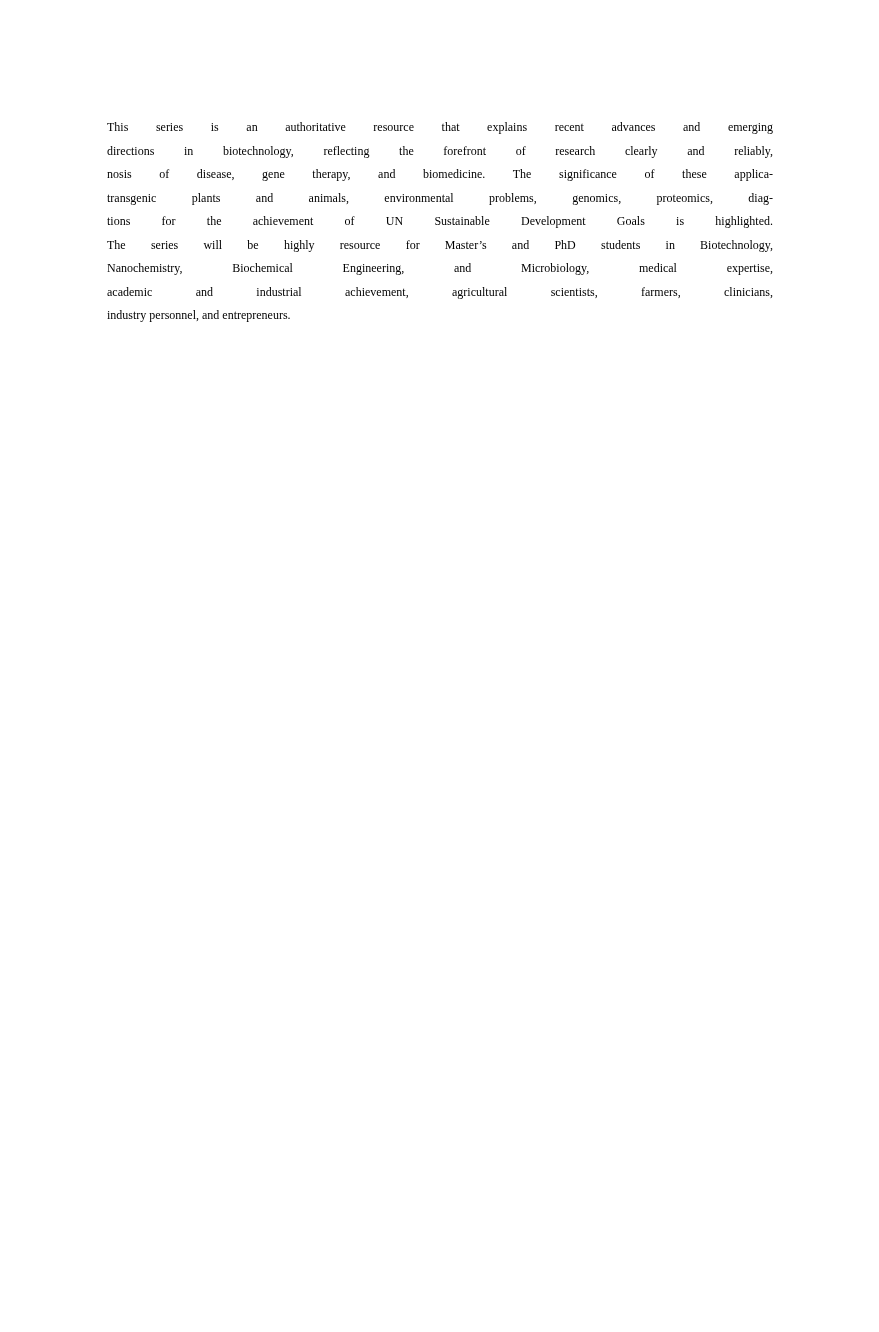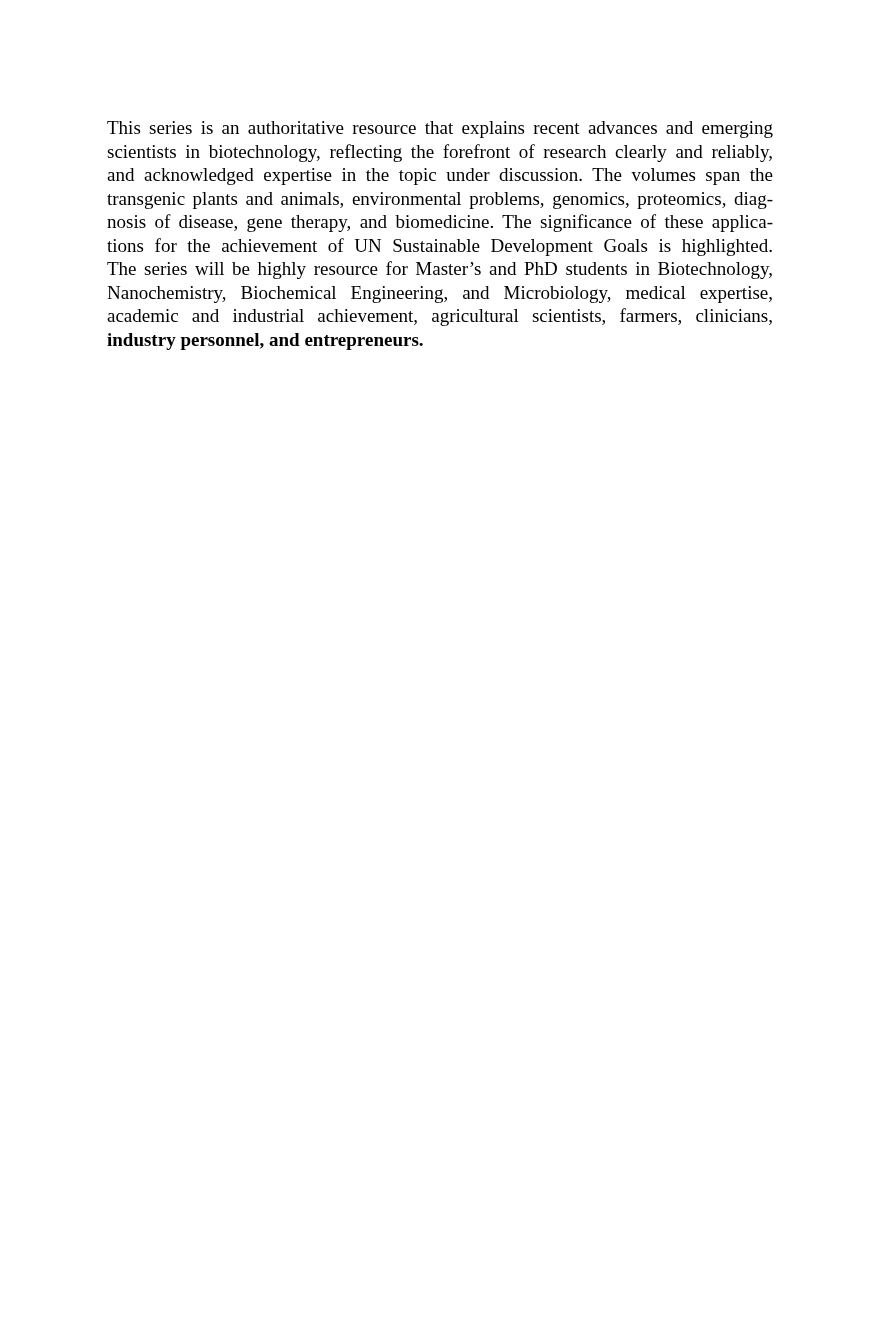--- a/index.html
+++ b/index.html
@@ -14,43 +14,41 @@
     background: #ffffff;
     overflow: hidden;
     font-family: "Liberation Serif", "DejaVu Serif", serif;
     color: #000000;
   }
   .text-block {
     position: absolute;
     left: 107px;
     top: 116px;
     width: 666px;
-    font-size: 19px;
+    font-size: 12px;
   }
   .line {
     height: 23.5px;
     line-height: 23.5px;
     white-space: nowrap;
     text-align: justify;
     text-align-last: justify;
   }
   .line:last-child {
     text-align-last: left;
-    font-weight: bold;
   }
 </style>
 </head>
 <body>
 
 <div class="page">
   <div class="text-block">
       <div class="line">This series is an authoritative resource that explains recent advances and emerging</div>
-      <div class="line">scientists in biotechnology, reflecting the forefront of research clearly and reliably,</div>
-      <div class="line">and acknowledged expertise in the topic under discussion. The volumes span the</div>
+      <div class="line">directions in biotechnology, reflecting the forefront of research clearly and reliably,</div>
+      <div class="line">nosis of disease, gene therapy, and biomedicine. The significance of these applica-</div>
       <div class="line">transgenic plants and animals, environmental problems, genomics, proteomics, diag-</div>
-      <div class="line">nosis of disease, gene therapy, and biomedicine. The significance of these applica-</div>
       <div class="line">tions for the achievement of UN Sustainable Development Goals is highlighted.</div>
       <div class="line">The series will be highly resource for Master’s and PhD students in Biotechnology,</div>
       <div class="line">Nanochemistry, Biochemical Engineering, and Microbiology, medical expertise,</div>
       <div class="line">academic and industrial achievement, agricultural scientists, farmers, clinicians,</div>
       <div class="line">industry personnel, and entrepreneurs.</div>
     </div>
 </div>
 
 </body></html>

